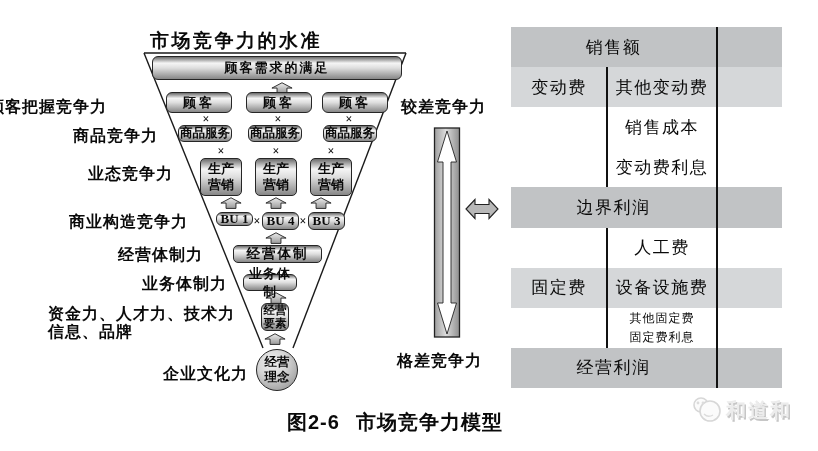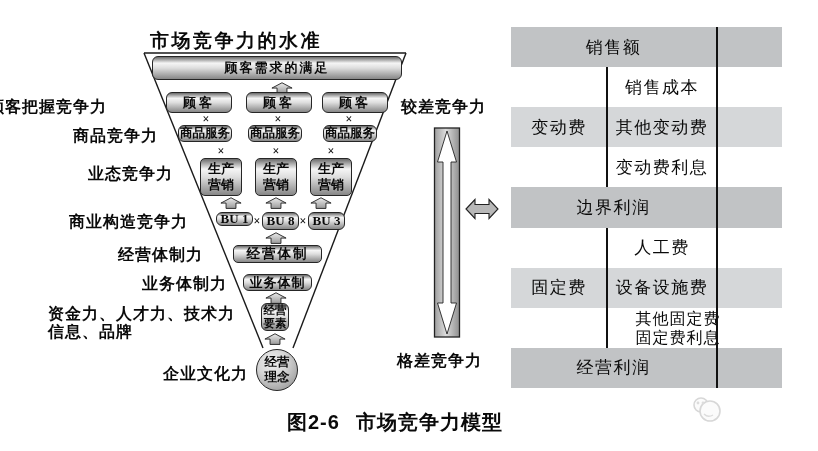--- a/index.html
+++ b/index.html
@@ -23,21 +23,21 @@
 
   
   .ptable{position:absolute;left:511px;top:27px;width:271px;height:361px;display:flex;flex-direction:column;}
   .prow{flex:1;position:relative;display:flex;align-items:center;font-size:17px;letter-spacing:1.5px;}
   .prow.span-row{background:#c1c3c5;}
   .prow.group-row{background:#d5d7d9;}
   .span-label{width:205px;text-align:center;}
   .group-left{width:96px;text-align:center;}
   .group-right{width:110px;text-align:center;}
   .detail-label{margin-left:96px;width:110px;text-align:center;}
-  .two-line{font-size:16px;line-height:19px;letter-spacing:1px;padding-left:16px;}
+  .two-line{font-size:12px;line-height:19px;letter-spacing:1px;}
   .vline{position:absolute;width:1.6px;background:#111;}
 
   .caption{position:absolute;left:287px;top:409px;font-family:"Liberation Sans",sans-serif;
            font-size:20px;font-weight:bold;white-space:nowrap;letter-spacing:1px;}
   .caption .gap{display:inline-block;width:16px;}
 
   .watermark{position:absolute;left:688px;top:394px;display:flex;align-items:center;
              font-family:"Liberation Sans",sans-serif;}
   .watermark .wm-text{font-size:20px;font-weight:bold;color:#ececec;letter-spacing:2px;
                       text-shadow:1.5px 1.5px 0 #c6c6c6;}
@@ -113,27 +113,27 @@
     <span>生产</span>
     <span>营销</span>
   </div>
   <div class="metal round" style="left:310px;top:158px;width:42px;height:38px;font-size:13px;line-height:16px;">
     <span>生产</span>
     <span>营销</span>
   </div>
 
   <div class="metal" style="left:216px;top:212px;width:37px;height:14px;font-size:13px;">BU 1</div>
   <div class="mult" style="left:249px;top:214px;">×</div>
-  <div class="metal" style="left:262px;top:212px;width:37px;height:18px;font-size:13px;">BU 8</div>
+  <div class="metal" style="left:262px;top:212px;width:37px;height:18px;font-size:13px;">BU 4</div>
   <div class="mult" style="left:295px;top:214px;">×</div>
   <div class="metal" style="left:308px;top:212px;width:37px;height:18px;font-size:13px;">BU 3</div>
 
   <div class="metal round" style="left:233px;top:245px;width:89px;height:18px;font-size:13.5px;letter-spacing:2px;">经营体制</div>
 
-  <div class="metal" style="left:243px;top:274px;width:69px;height:17px;font-size:13px;letter-spacing:1px;">业务体制</div>
+  <div class="metal" style="left:243px;top:274px;width:54px;height:17px;font-size:13px;letter-spacing:1px;">业务体制</div>
 
   <div class="metal" style="left:261px;top:303px;width:28px;height:28px;font-size:11.5px;line-height:13px;">
     <span>经营</span>
     <span>要素</span>
   </div>
 
   <div class="metal circle" style="left:256px;top:349px;width:42px;height:42px;font-size:12.5px;line-height:15px;">
     <span>经营</span>
     <span>理念</span>
   </div>
@@ -148,26 +148,26 @@
   <div class="lbl" style="right:570px;top:364px;">企业文化力</div>
   <div class="lbl" style="left:48px;top:322px;">信息、品牌</div>
 
   <div class="lbl" style="left:401px;top:97px;">较差竞争力</div>
   <div class="lbl" style="left:397px;top:351px;">格差竞争力</div>
 
   <div class="ptable">
     <div class="prow span-row">
       <div class="span-label">销售额</div>
     </div>
-    <div class="prow">
-      <div class="detail-label">销售成本</div>
-    </div>
     <div class="prow group-row">
       <div class="group-left">变动费</div>
       <div class="group-right">其他变动费</div>
+    </div>
+    <div class="prow">
+      <div class="detail-label">销售成本</div>
     </div>
     <div class="prow">
       <div class="detail-label">变动费利息</div>
     </div>
     <div class="prow span-row">
       <div class="span-label">边界利润</div>
     </div>
     <div class="prow">
       <div class="detail-label">人工费</div>
     </div>
@@ -195,15 +195,16 @@
   </div>
 
   <div class="watermark">
     <svg width="38" height="32" viewBox="0 0 38 32">
       <circle cx="13" cy="11" r="7" fill="#fbfbfb" stroke="#d7d7d7" stroke-width="1.6"></circle>
       <circle cx="22" cy="17" r="10" fill="#fbfbfb" stroke="#d7d7d7" stroke-width="1.6"></circle>
       <circle cx="10" cy="9" r="1.4" fill="#dcdcdc"></circle>
       <circle cx="15" cy="9" r="1.4" fill="#dcdcdc"></circle>
       <path d="M16,20 q4,4 9,1" fill="none" stroke="#dcdcdc" stroke-width="1.4"></path>
     </svg>
+    <span class="wm-text">和道和</span>
   </div>
 
 </div>
 
 </body></html>

